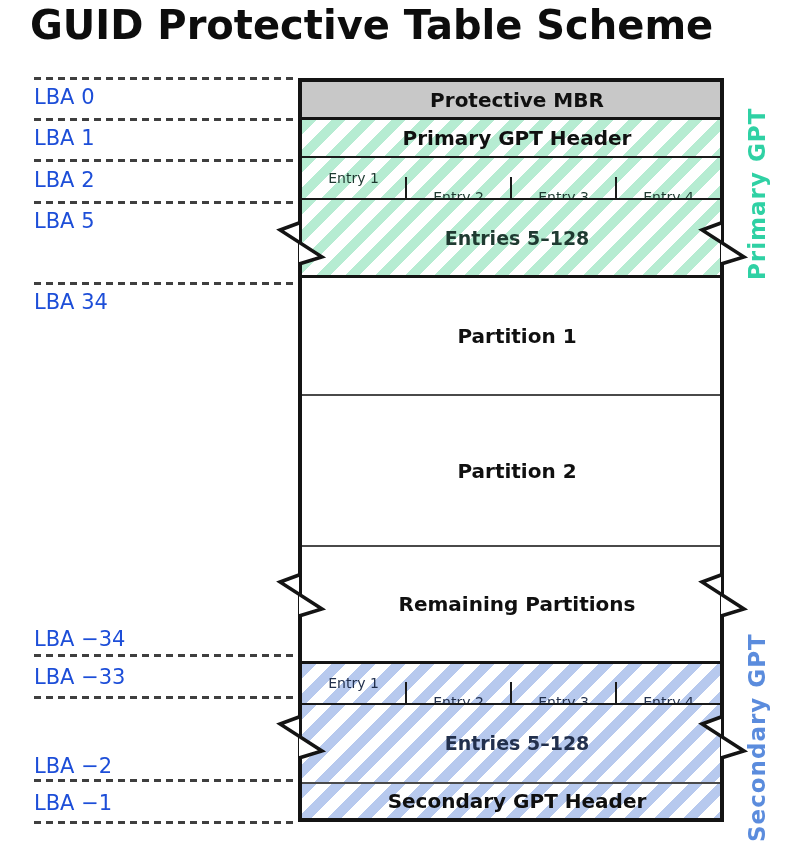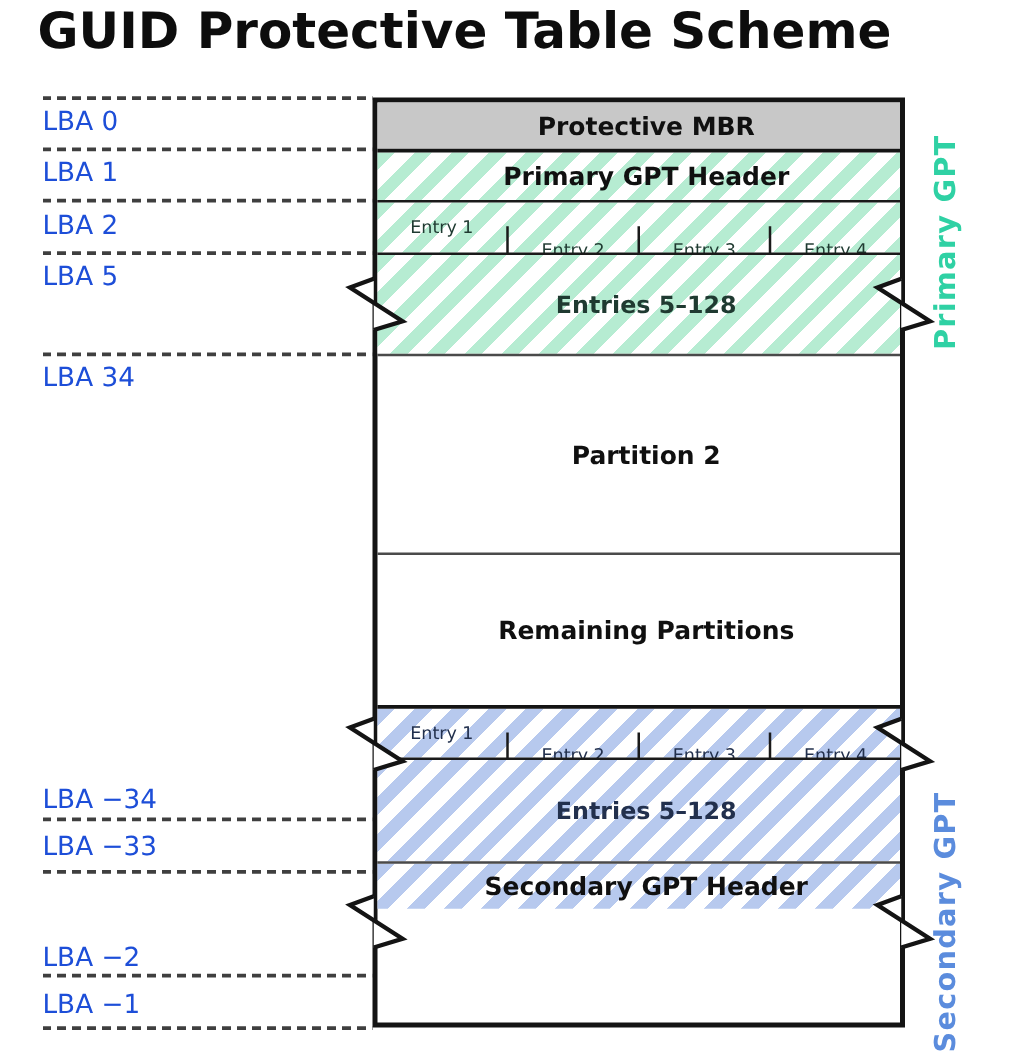--- a/index.html
+++ b/index.html
@@ -93,20 +93,23 @@
       <div class="cell cell-green">Entry 1</div>
       <div class="cell cell-green">Entry 2</div>
       <div class="cell cell-green">Entry 3</div>
       <div class="cell cell-green">Entry 4</div>
     </div>
 
     <div class="row stripes-green bt-thin" style="height:81px">
       <span class="entries-label-green">Entries 5–128</span>
     </div>
 
+    <div class="row bt-thick" style="height:125px">
+      <span class="blocklabel">Partition 1</span>
+    </div>
 
     <div class="row bt-gray" style="height:159px">
       <span class="blocklabel">Partition 2</span>
     </div>
 
     <div class="row bt-gray" style="height:122px">
       <span class="blocklabel">Remaining Partitions</span>
     </div>
 
     <div class="row stripes-blue bt-thick entryrow" style="height:42px">

